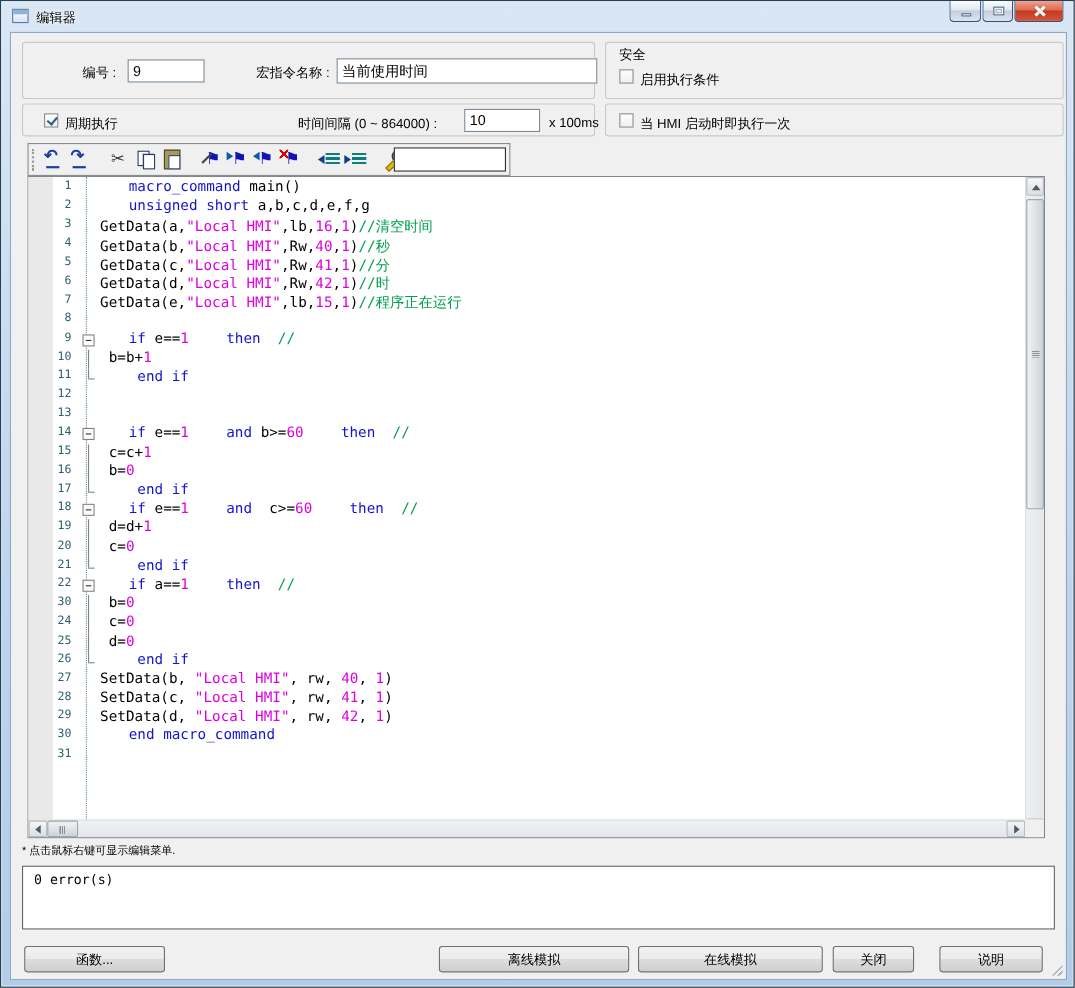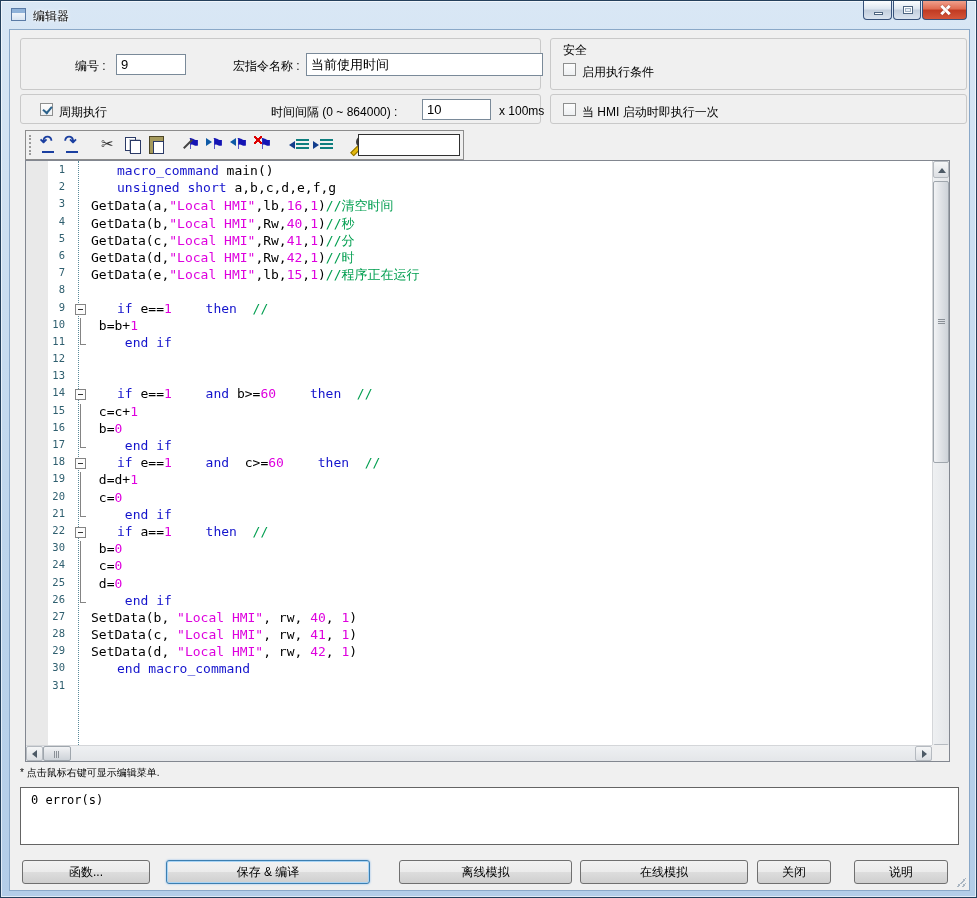--- a/index.html
+++ b/index.html
@@ -244,21 +244,20 @@
       </div>
       <div class="sb-corner"></div>
     </div>
 
     <div class="status-note">* 点击鼠标右键可显示编辑菜单.</div>
     <div class="output-box">
       <span class="output-text">0 error(s)</span>
     </div>
     <div id="button-row">
         <button class="dlg-btn functions-button">函数...</button>
-        <button class="dlg-btn save-compile-button default">保存 &amp; 编译</button>
         <button class="dlg-btn offline-sim-button">离线模拟</button>
         <button class="dlg-btn online-sim-button">在线模拟</button>
         <button class="dlg-btn close-button">关闭</button>
         <button class="dlg-btn help-button">说明</button>
       </div>
   </div>
 
   <span class="resize-grip"></span>
 </div>
 

